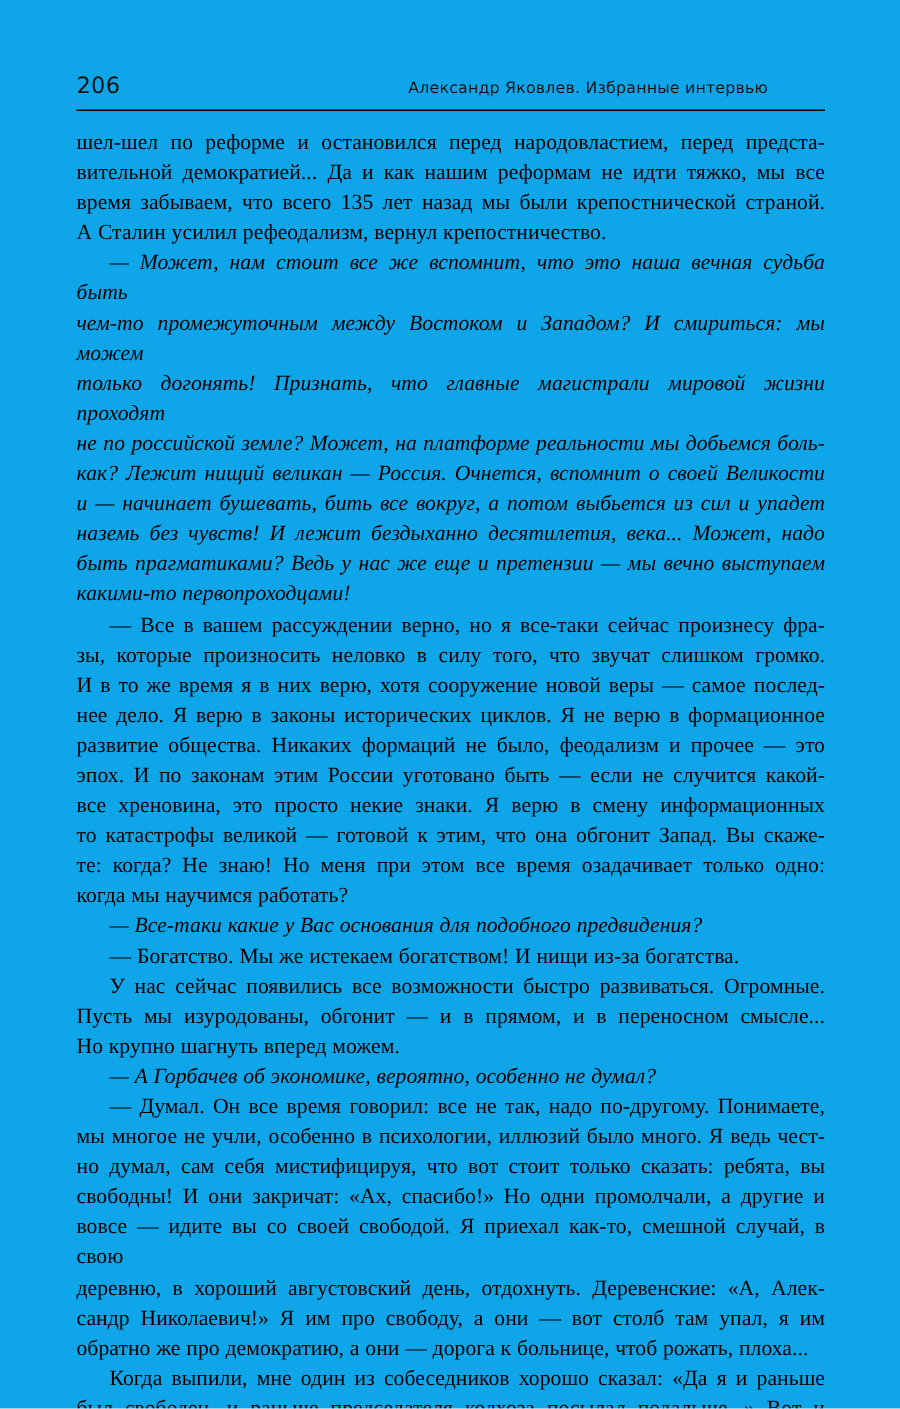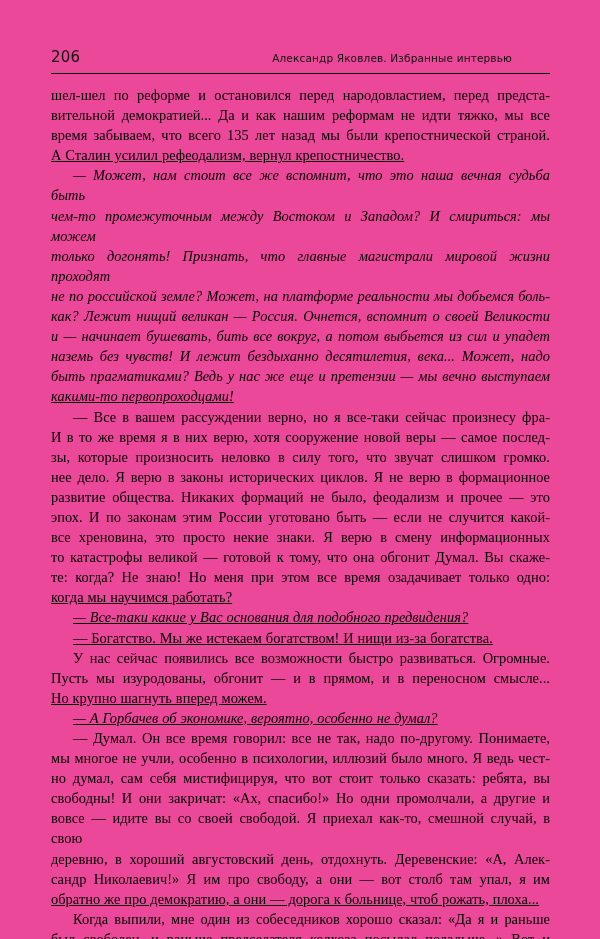--- a/index.html
+++ b/index.html
@@ -5,21 +5,21 @@
 <style>
   html, body {
     margin: 0;
     padding: 0;
     background: #ffffff;
   }
   .page {
     position: relative;
     width: 600px;
     height: 939px;
-    background: #ec4899;
+    background: #0ea5e9;
     overflow: hidden;
     font-family: "Liberation Serif", "DejaVu Serif", serif;
     color: #000000;
   }
   .page-inner {
     position: absolute;
     left: 51px;
     top: 48px;
     width: 499px;
   }
@@ -69,21 +69,20 @@
   }
   
   .ln {
     display: block;
     text-align: justify;
     text-align-last: justify;
     white-space: pre-wrap;
   }
   .ln.last {
     text-align-last: left;
-    text-decoration: underline;
   }
   .ln.ind {
     text-indent: 22px;
   }
   .para.q .ln {
     font-style: italic;
   }
 </style>
 </head>
 <body>
@@ -110,27 +109,27 @@
           <span class="ln">только догонять! Признать, что главные магистрали мировой жизни проходят</span>
           <span class="ln">не по российской земле? Может, на платформе реальности мы добьемся боль-</span>
           <span class="ln">как? Лежит нищий великан — Россия. Очнется, вспомнит о своей Великости</span>
           <span class="ln">и — начинает бушевать, бить все вокруг, а потом выбьется из сил и упадет</span>
           <span class="ln">наземь без чувств! И лежит бездыханно десятилетия, века... Может, надо</span>
           <span class="ln">быть прагматиками? Ведь у нас же еще и претензии — мы вечно выступаем</span>
           <span class="ln last">какими-то первопроходцами!</span>
         </p>
         <p class="para">
           <span class="ln ind">— Все в вашем рассуждении верно, но я все-таки сейчас произнесу фра-</span>
+          <span class="ln">зы, которые произносить неловко в силу того, что звучат слишком громко.</span>
           <span class="ln">И в то же время я в них верю, хотя сооружение новой веры — самое послед-</span>
-          <span class="ln">зы, которые произносить неловко в силу того, что звучат слишком громко.</span>
           <span class="ln">нее дело. Я верю в законы исторических циклов. Я не верю в формационное</span>
           <span class="ln">развитие общества. Никаких формаций не было, феодализм и прочее — это</span>
           <span class="ln">эпох. И по законам этим России уготовано быть — если не случится какой-</span>
           <span class="ln">все хреновина, это просто некие знаки. Я верю в смену информационных</span>
-          <span class="ln">то катастрофы великой — готовой к тому, что она обгонит Думал. Вы скаже-</span>
+          <span class="ln">то катастрофы великой — готовой к этим, что она обгонит Запад. Вы скаже-</span>
           <span class="ln">те: когда? Не знаю! Но меня при этом все время озадачивает только одно:</span>
           <span class="ln last">когда мы научимся работать?</span>
         </p>
         <p class="para q">
           <span class="ln ind last">— Все-таки какие у Вас основания для подобного предвидения?</span>
         </p>
         <p class="para">
           <span class="ln ind last">— Богатство. Мы же истекаем богатством! И нищи из-за богатства.</span>
         </p>
         <p class="para">

